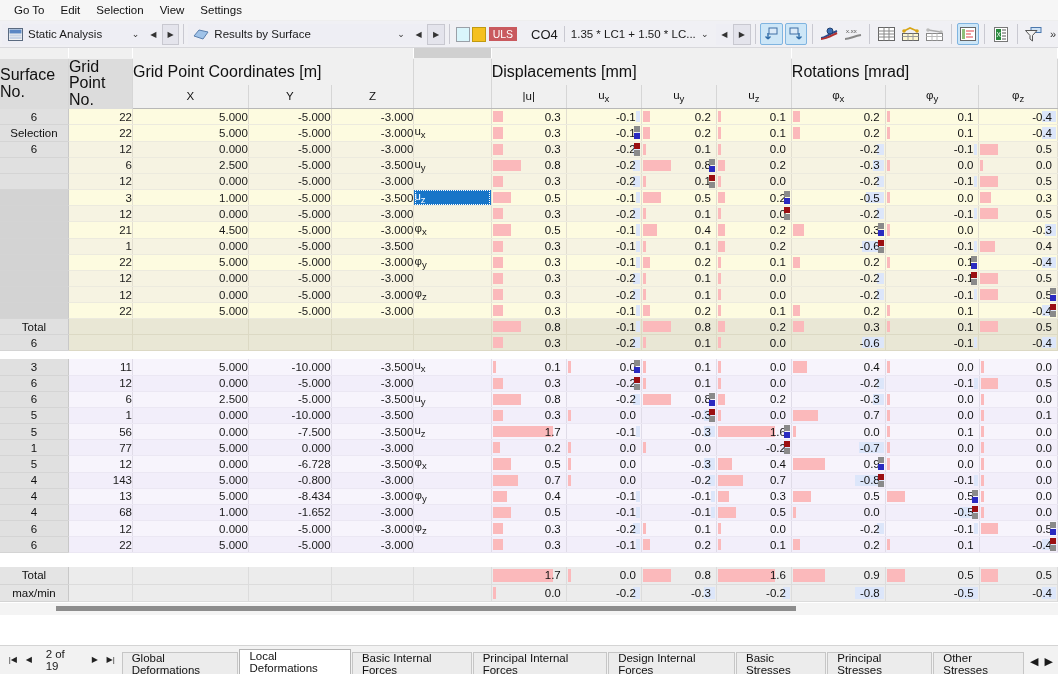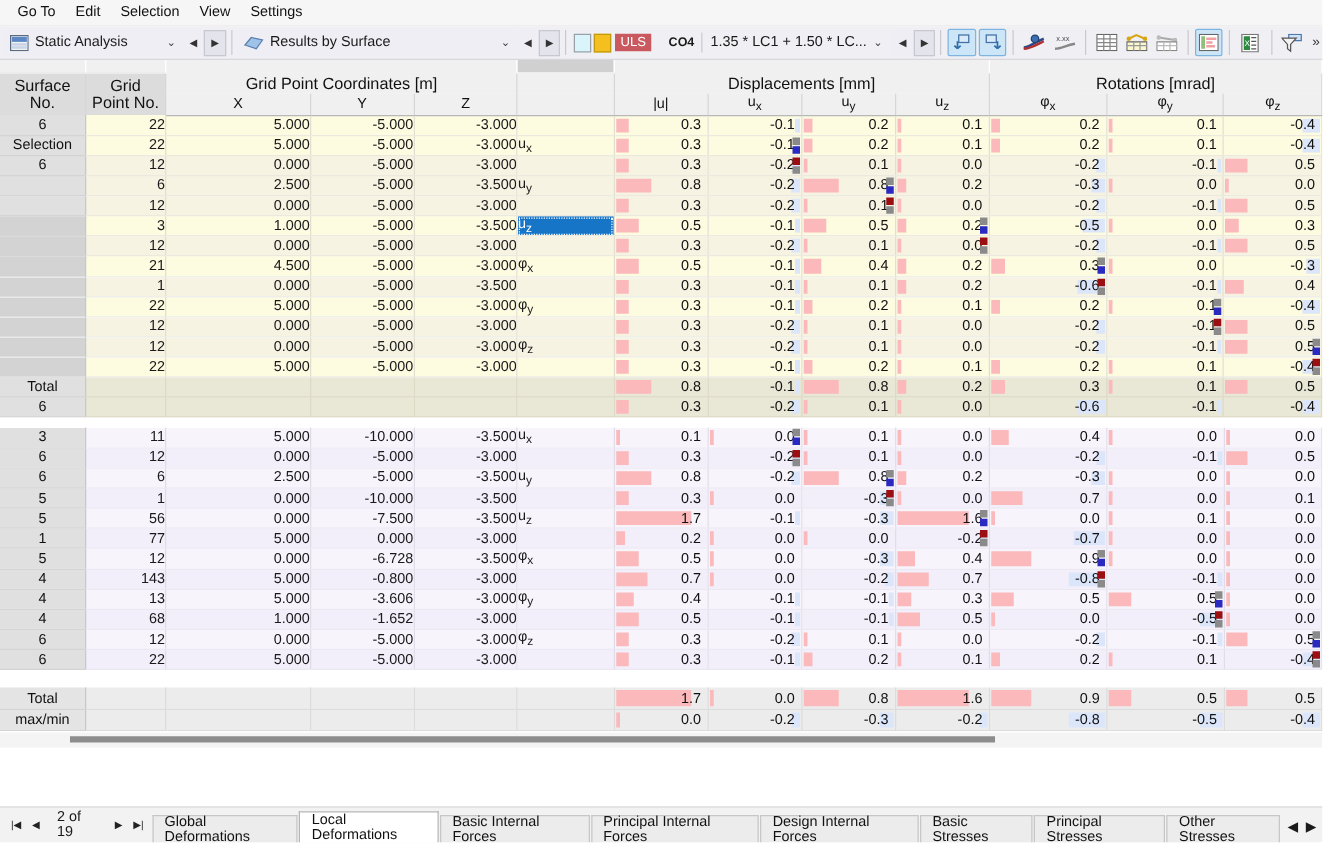--- a/index.html
+++ b/index.html
@@ -76,21 +76,21 @@
   .tsep { width: 1px; height: 20px; background: #c9c9d1; margin: 0 4px; }
 
   .lcbox { display: flex; align-items: center; height: 18px; margin: 0 2px; }
   .sw { width: 14px; height: 15px; border: 1px solid #9aa0a8; }
   .sw.cyan { background: #d9f5fb; }
   .sw.yellow { background: #f5c01f; border-color:#c09a10; margin-left:2px; }
   .ulsbadge {
     background: #c9595e; color: #fff; font-size: 10.5px;
     padding: 1px 4px; margin-left: 3px; font-weight: normal;
   }
-  .co4 { font-size: 10px; margin-left: 14px; font-weight: bold; }
+  .co4 { font-size: 13px; margin-left: 14px; }
   .cosep { width:1px; height:16px; background:#c9c9d1; margin: 0 6px;}
   .formula { font-size: 11.5px; white-space: nowrap; }
 
   .tbtn {
     width: 23px; height: 22px; margin: 0 1px;
     display: flex; align-items: center; justify-content: center;
   }
   .tbtn.active { background: #cde6f7; border: 1px solid #7fb4e0; border-radius: 2px; }
   .chevrons { margin-left: 4px; font-size: 11px; color: #333; }
 
@@ -103,22 +103,21 @@
   .hdr-top td {
     height: 10px;
     background: #f0f0f0;
     border-right: 1px solid #ffffff;
     border-bottom: 1px solid #f0f0f0;
   }
   .hdr-top td.sel { background: #d0d0d0; }
   .hdr-grp td {
     height: 17px;
     background: #f0f0f0;
-    text-align: center;
-    font-size: 13px;
+    font-size: 16px;
     border-right: 1px solid #d6d6d6;
     color: #111;
   }
   .hdr-sub td {
     height: 17px;
     background: #f0f0f0;
     text-align: center;
     font-size: 11.5px;
     border-right: 1px solid #d6d6d6;
     border-bottom: 1px solid #b8b8b8;
@@ -1741,21 +1740,21 @@
               <div class="barcell">
                 <div class="bar pos" style="left: 1px; width: 3px;"></div>
                 <span class="val">0.0</span>
               </div>
             </td>
           </tr>
           <tr class="lowerrow">
             <td class="rowhdr">4</td>
             <td class="num tintL1">13</td>
             <td class="num tintL1">5.000</td>
-            <td class="num tintL1">-3.606</td>
+            <td class="num tintL1">-8.434</td>
             <td class="num tintL1">-3.000</td>
             <td class="lbl tintL1">φ<sub>y</sub></td>
             <td class="num tintL1">
               <div class="barcell">
                 <div class="bar pos" style="left: 1px; width: 14.2871px;"></div>
                 <span class="val">0.4</span>
               </div>
             </td>
             <td class="num tintL1">
               <div class="barcell">

